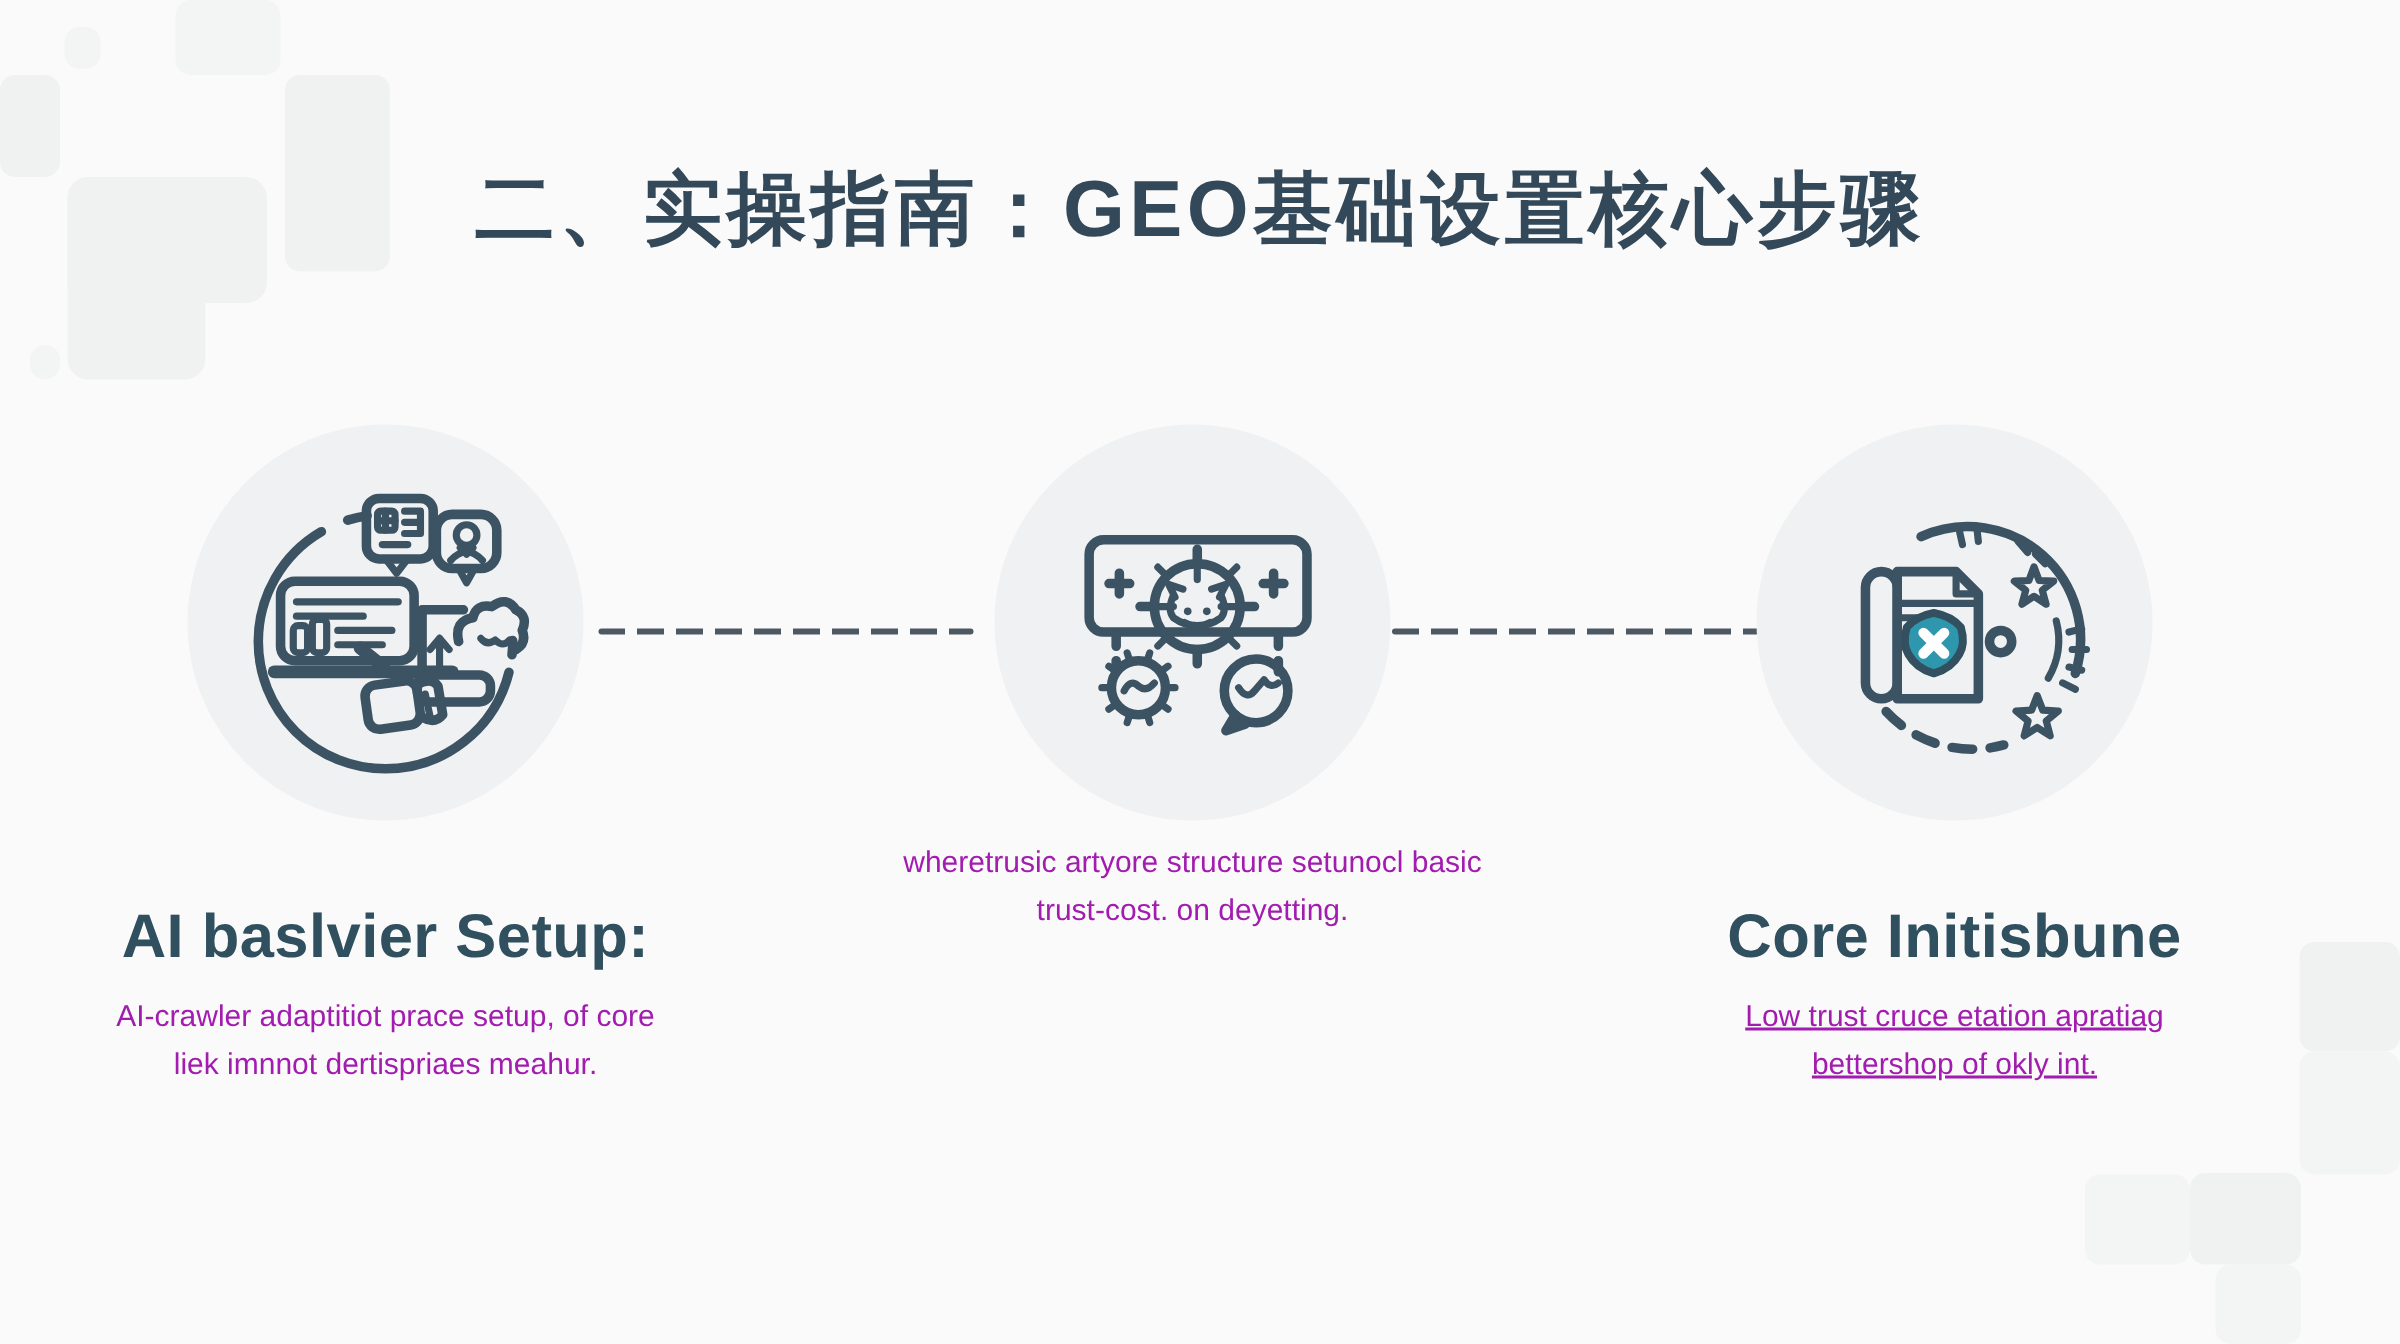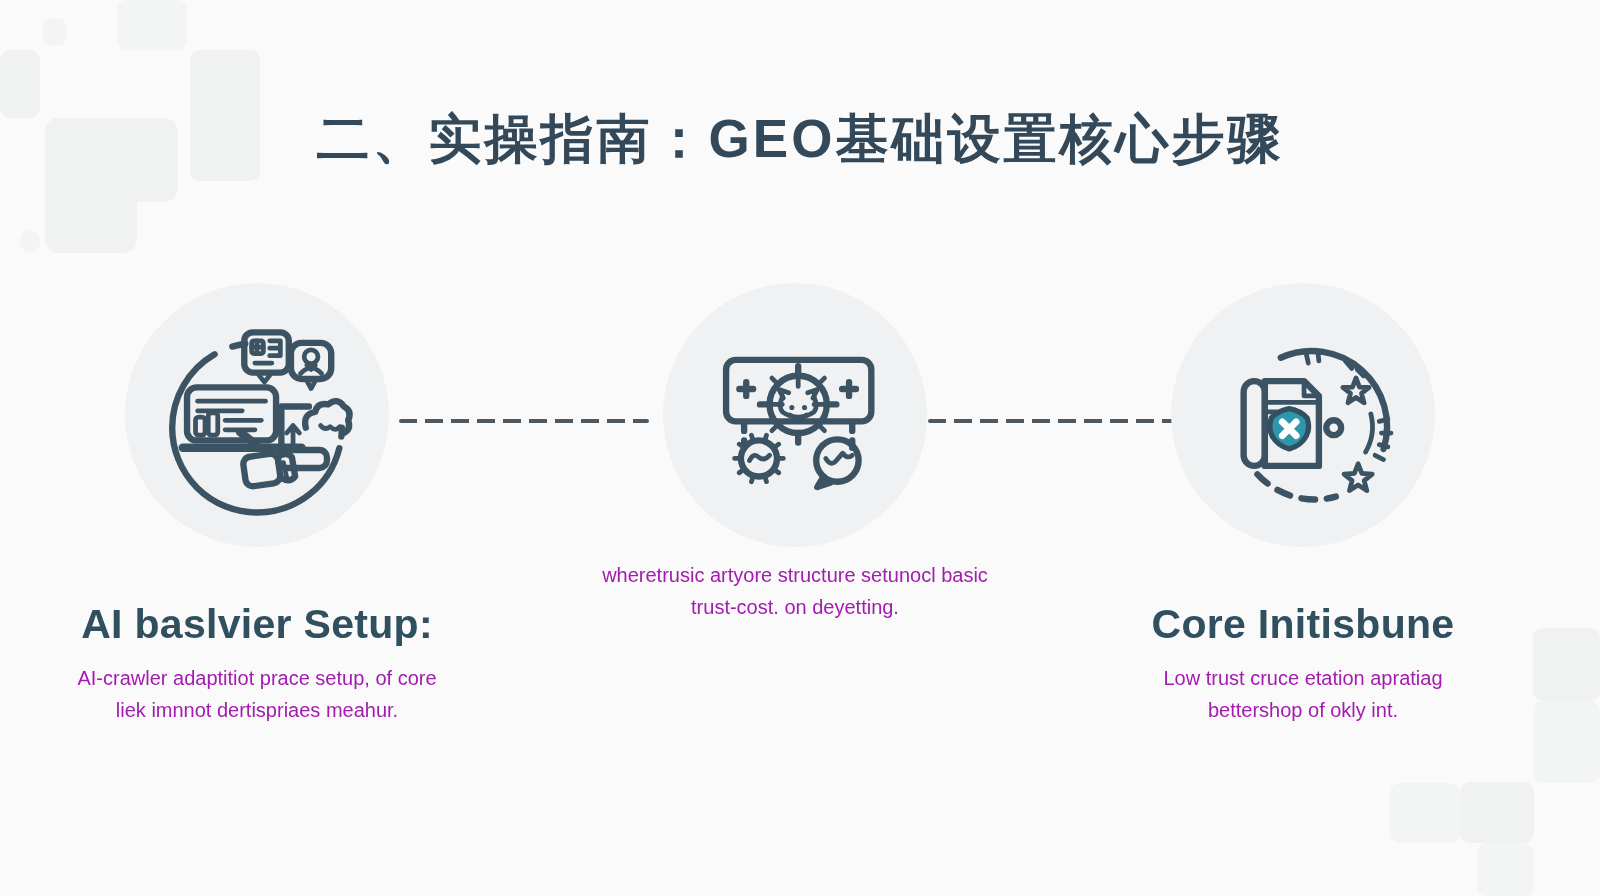--- a/index.html
+++ b/index.html
@@ -61,21 +61,21 @@
     font-size:41px; font-weight:600; color:#30505f;
     letter-spacing:0.3px;
   }
   .step p {
     margin:14px auto 0;
     font-size:20px; line-height:1.62; color:#a21caf;
     font-weight:400;
   }
   .s1 p { max-width:362px; }
   .s2 p { max-width:402px;margin-top:12px; }
-  .s3 p { max-width:330px; }
+  .s3 p { max-width:330px;text-decoration:underline; }
 
   svg .ln { fill:none; stroke:#3c5363; stroke-width:6; stroke-linecap:round; stroke-linejoin:round; }
   svg .thick { stroke-width:8; }
   svg .thin { stroke-width:4.5; }
   svg .teal-fill { fill:#2e97ad; stroke:#32505f; stroke-width:5; stroke-linejoin:round; }
   svg .white-x { fill:none; stroke:#ffffff; stroke-width:6.5; stroke-linecap:round; }
   svg .dot { fill:#3c5363; stroke:none; }
 </style>
 </head>
 <body>

